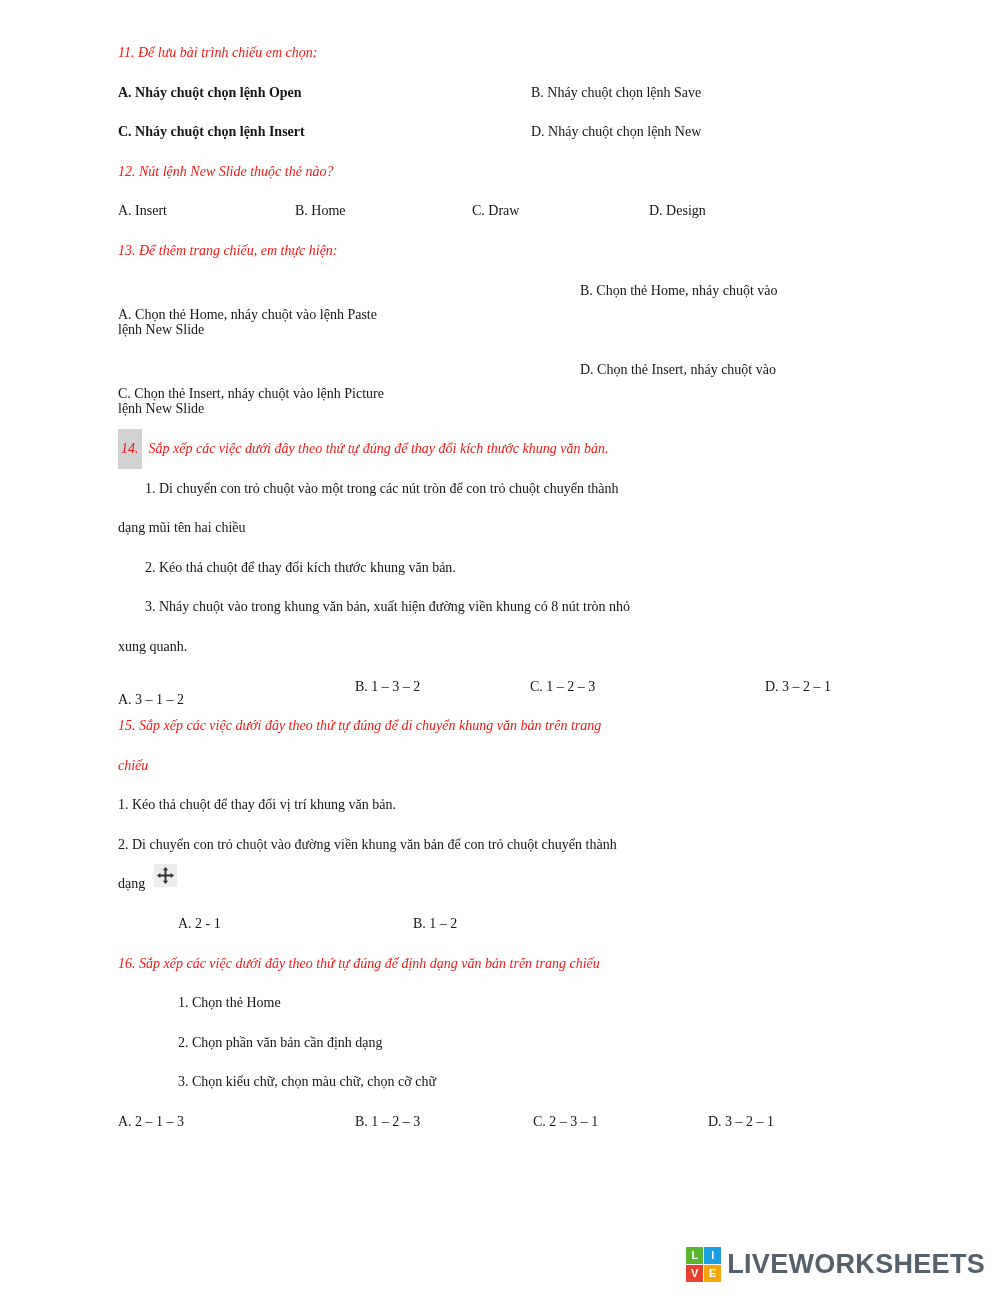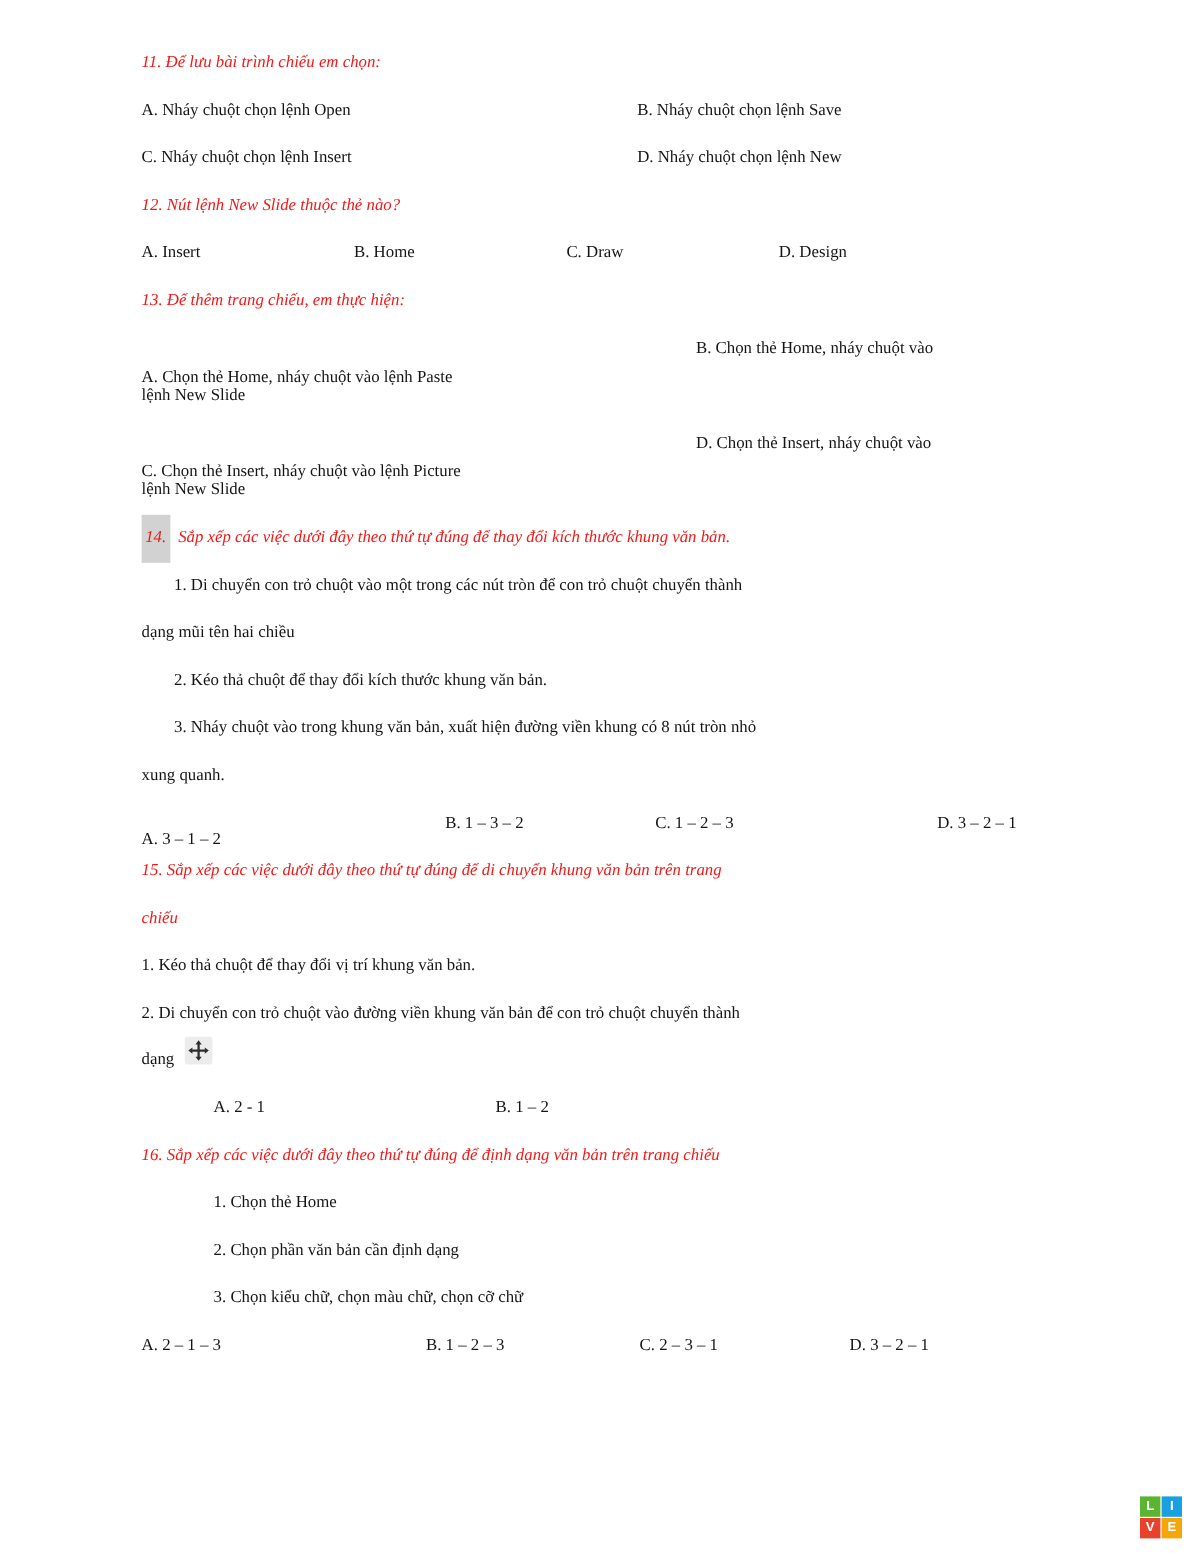--- a/index.html
+++ b/index.html
@@ -19,26 +19,26 @@
     white-space: nowrap;
   }
   .line > span { display: inline-block; vertical-align: top; }
   .heading { color: var(--red, #f21717); font-style: italic; }
   .heading span + span { margin-left: 7px; }
   .hl { background: var(--hl, #d2d2d2); padding: 0 3px; }
   
   .ind1 { padding-left: 27px; }
   .ind2 { padding-left: 60px; }
   
-  .c2a > span:nth-child(1) { width: 413px; }
+  .c2a > span:nth-child(1) { width: 413px; font-weight: bold; }
   .c2b > span:nth-child(1) { width: 462px; margin-top: 24px; }
   .c2c > span:nth-child(1) { width: 235px; }
   .c4a > span:nth-child(-n+3) { width: 177px; }
   .c4b > span:nth-child(1) { width: 237px; margin-top: 13px; }
-  .c4b > span:nth-child(2) { width: 175px; margin-left: 16px; }
+  .c4b > span:nth-child(2) { width: 175px; }
   .c4b > span:nth-child(3) { width: 235px; }
   .c4c > span:nth-child(1) { width: 237px; }
   .c4c > span:nth-child(2) { width: 178px; }
   .c4c > span:nth-child(3) { width: 175px; }
   .inline-icon {
     width: 23px; height: 23px;
     background: #ececec;
     border-radius: 2px;
     margin-left: 9px;
     vertical-align: -4px;
@@ -122,14 +122,15 @@
         <div class="line c4c"><span>A. 2 – 1 – 3</span><span>B. 1 – 2 – 3</span><span>C. 2 – 3 – 1</span><span>D. 3 – 2 – 1</span></div>
       </section>
     </main>
   <footer class="footer">
     <span class="logo">
         <span class="tile" style="background: rgb(92, 181, 49);">L</span>
         <span class="tile" style="background: rgb(26, 159, 224);">I</span>
         <span class="tile" style="background: rgb(232, 65, 44);">V</span>
         <span class="tile" style="background: rgb(245, 167, 10);">E</span>
       </span>
+    <span class="brand" style="color: rgb(86, 96, 107);">LIVEWORKSHEETS</span>
   </footer>
 </div>
 
 </body></html>

